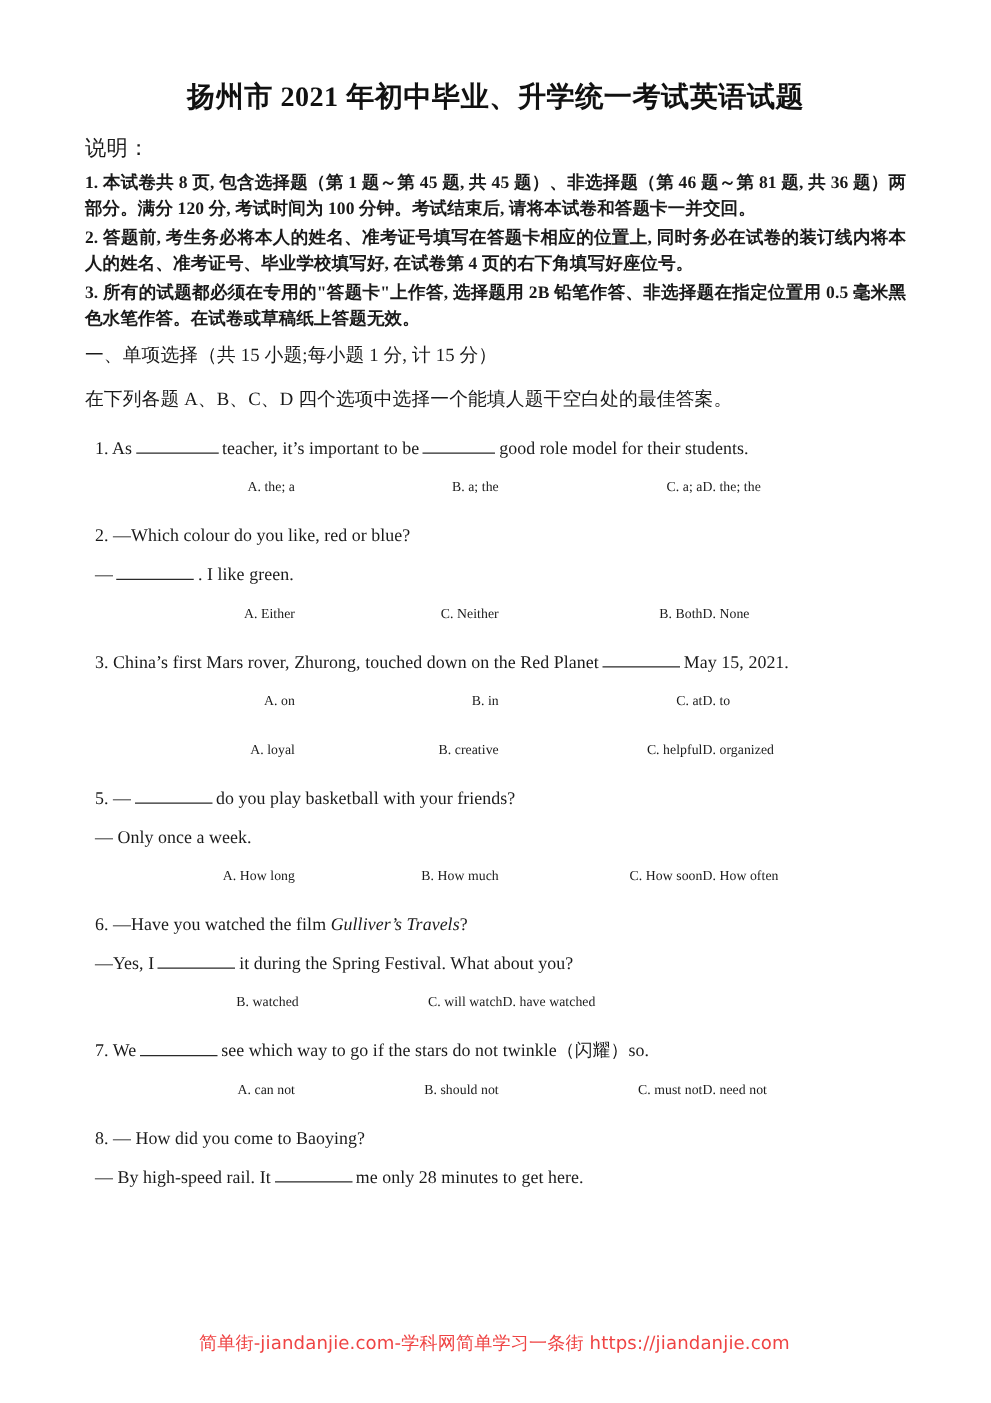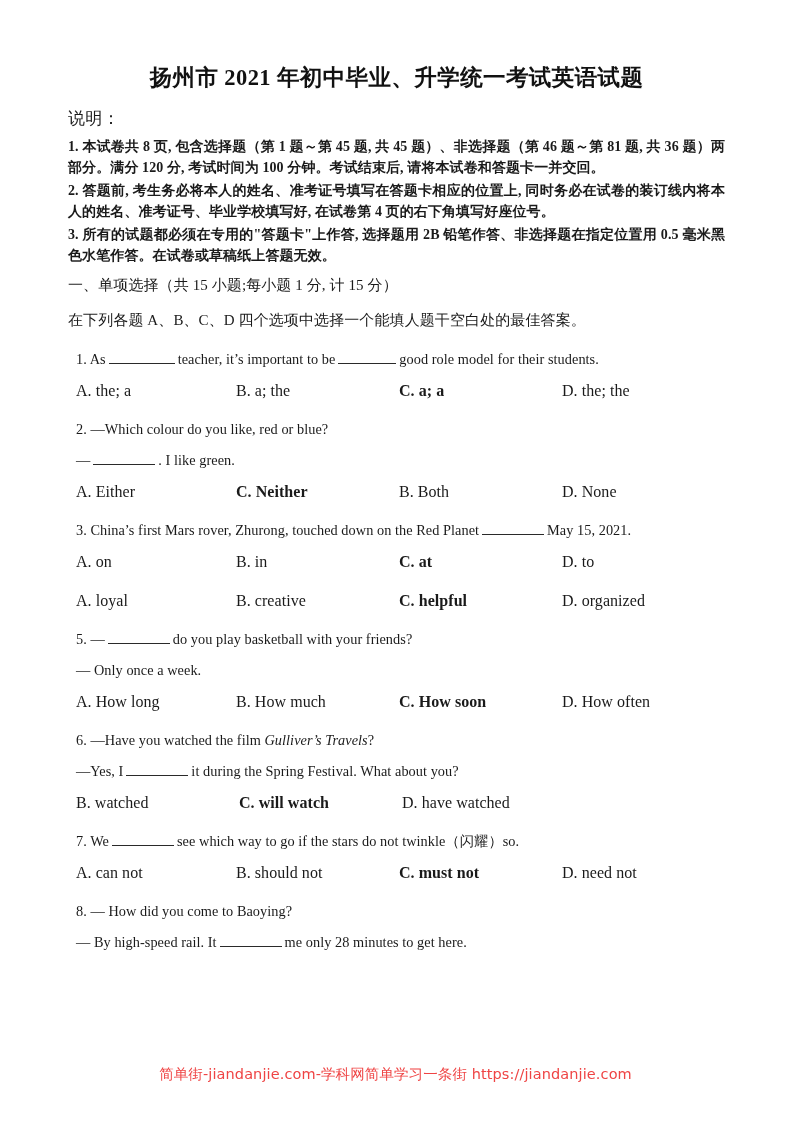--- a/index.html
+++ b/index.html
@@ -77,30 +77,31 @@
     border-bottom: 1px solid #2a2a2a;
     height: 0.92em;
     vertical-align: baseline;
     margin: 0 3px;
   }
   .blank.w-short { width: 58px; }
   .blank.w-mid { width: 62px; }
   .blank.w-long { width: 66px; }
   .opt-row {
     display: flex;
-    font-size: 16px;
+    font-size: 11px;
     line-height: 31px;
     letter-spacing: 0.05px;
+    text-align: right;
   }
   .opt {
     white-space: nowrap;
   }
   .opt.c0 { width: 160px; }
   .opt.c1 { width: 163px; }
-  .opt.c2 { width: 163px; font-weight: bold; }
+  .opt.c2 { width: 163px; }
   .opt.c3 { width: auto; }
   .watermark {
     position: absolute;
     left: 0;
     top: 1065px;
     width: 791px;
     text-align: center;
     font-size: 14.5px;
     color: #ef4444;
     font-family: "DejaVu Sans", "Liberation Sans", sans-serif;

